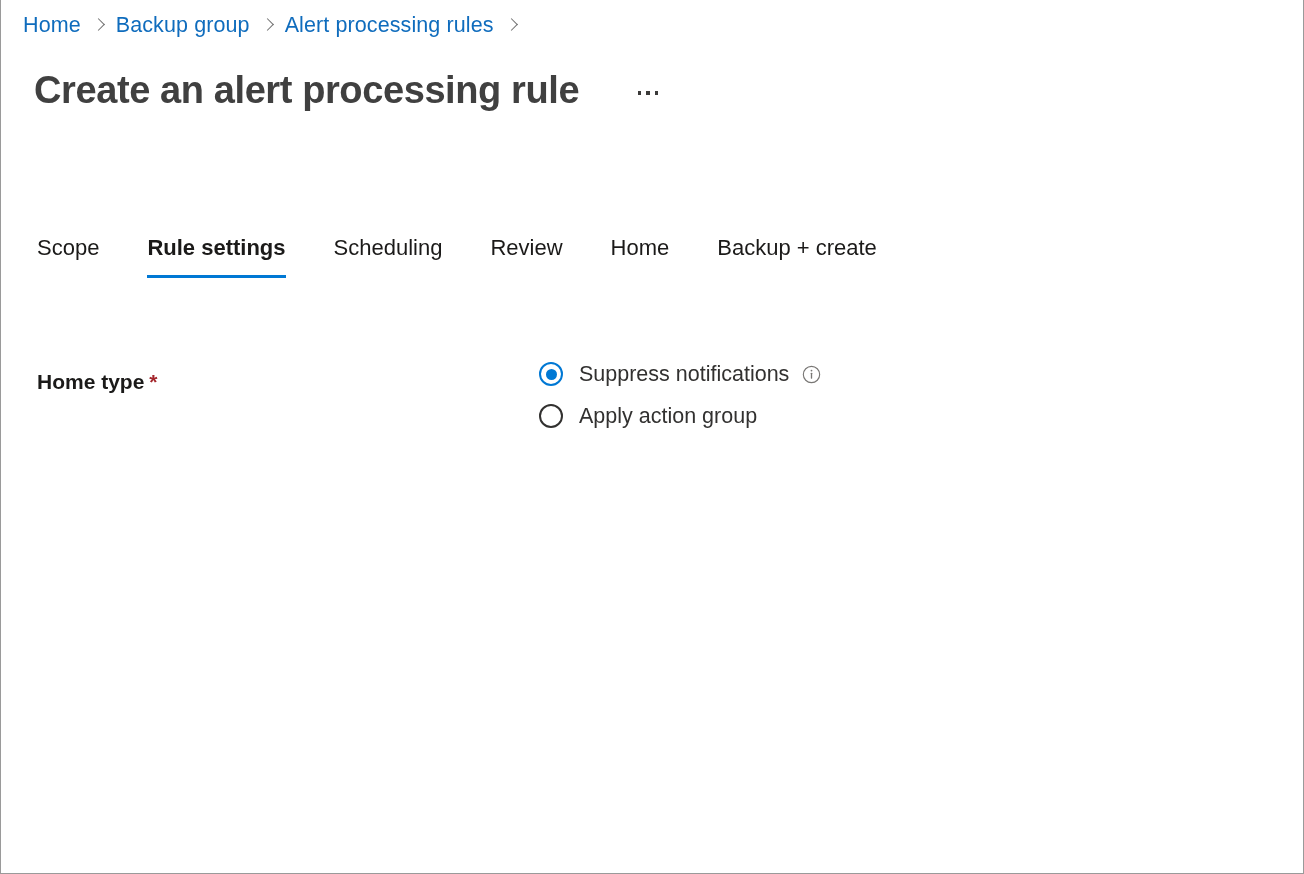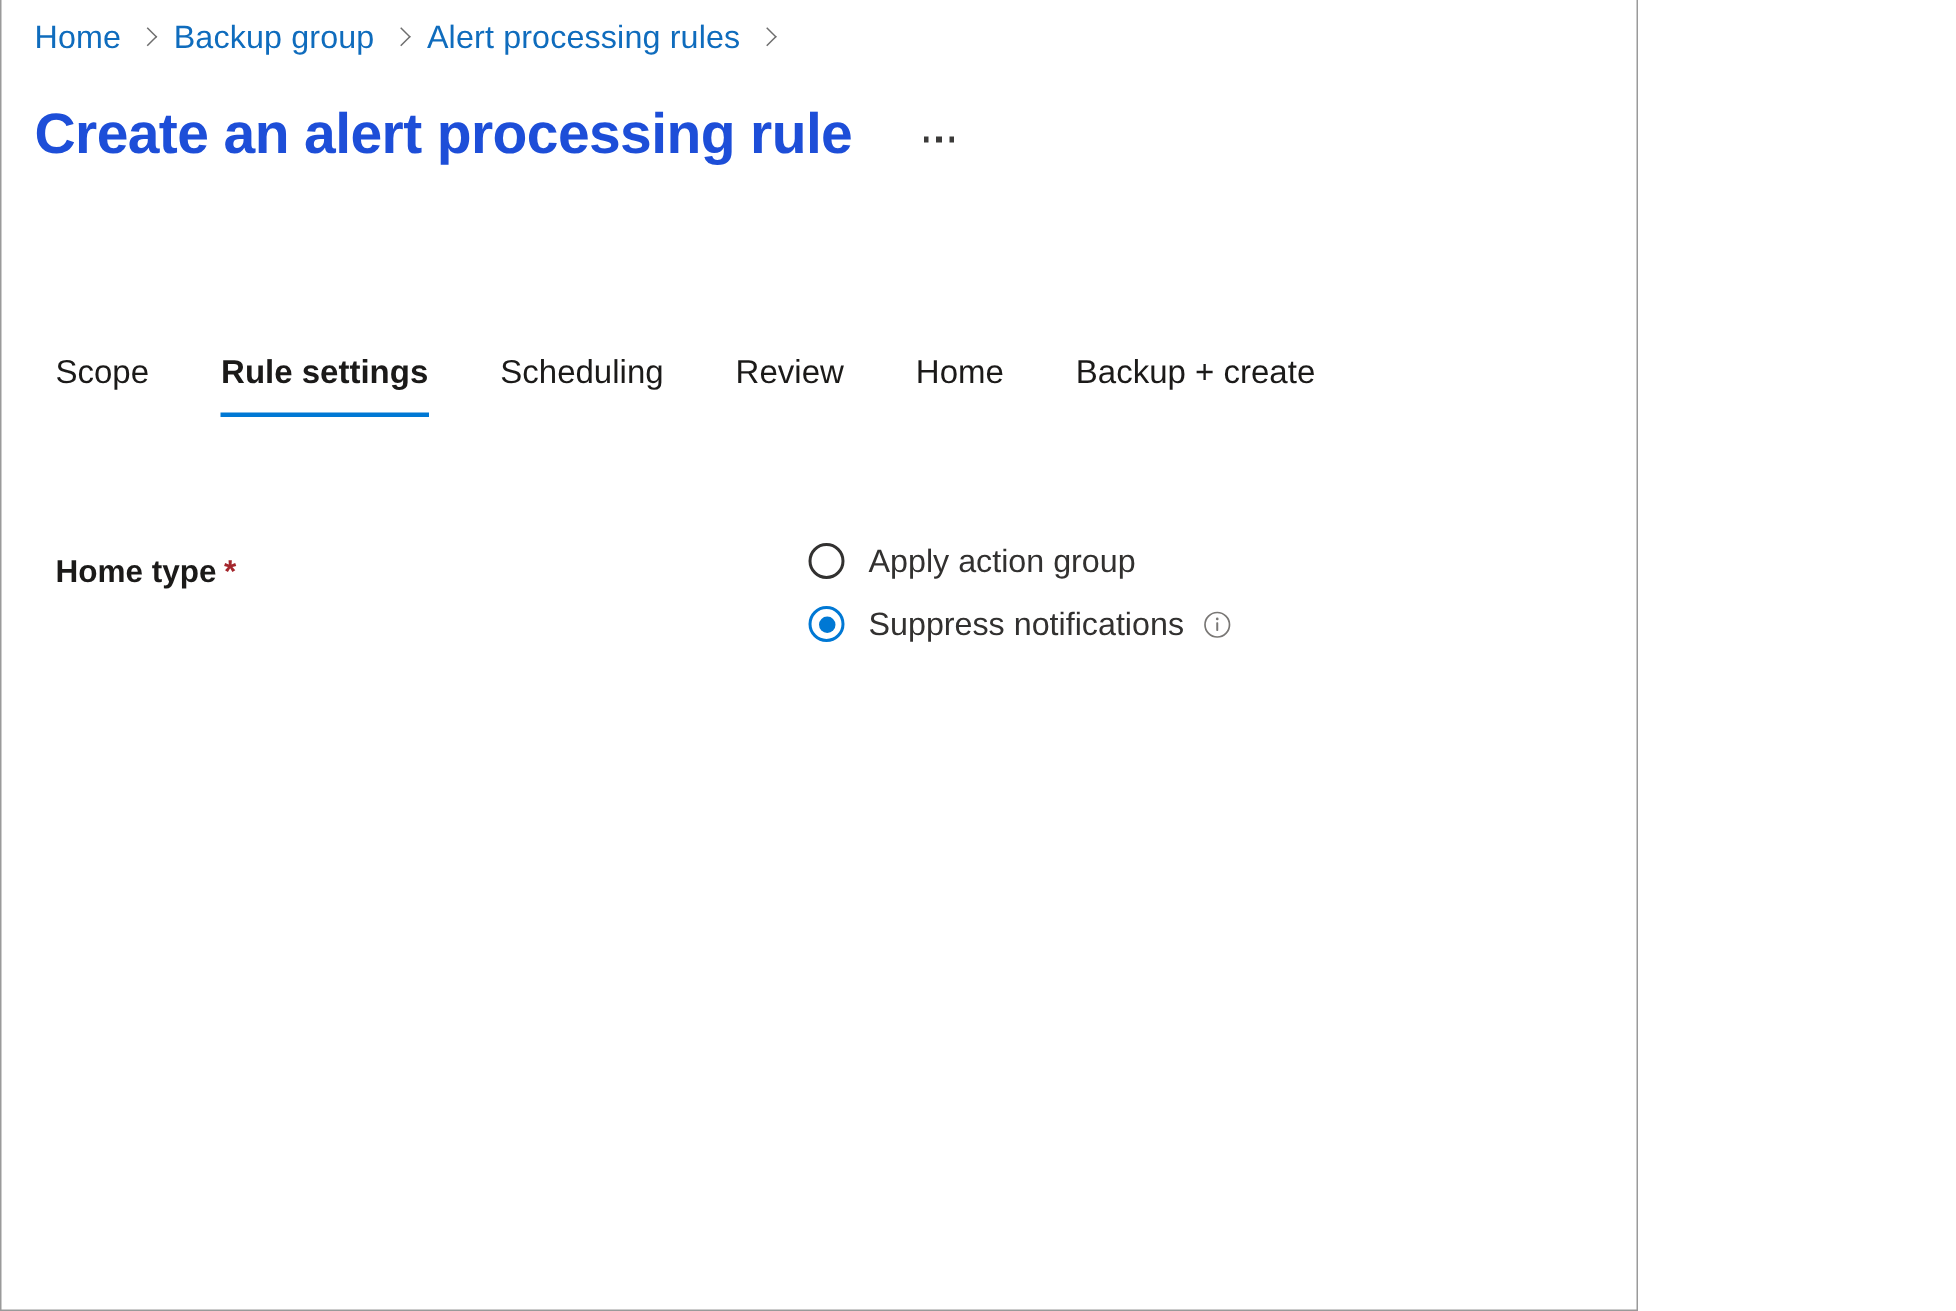--- a/index.html
+++ b/index.html
@@ -7,21 +7,21 @@
     margin: 0;
     padding: 0;
     background: #ffffff;
   }
   body {
     font-family: "Liberation Sans", sans-serif;
     -webkit-font-smoothing: antialiased;
   }
   .blade {
     position: relative;
-    width: 1092px;
+    width: 1304px;
     height: 874px;
     box-sizing: border-box;
     background: #ffffff;
     border-left: 1px solid #9a9a9a;
     border-right: 1px solid #9a9a9a;
     border-bottom: 1px solid #9a9a9a;
     overflow: hidden;
   }
 
   
@@ -67,24 +67,24 @@
     position: absolute;
     left: 22px;
     top: 62px;
     display: flex;
     align-items: center;
     height: 56px;
   }
   .page-title {
     font-size: 38px;
     font-weight: 600;
-    color: #1d4ed8;
+    color: #404040;
     line-height: 52px;
     letter-spacing: -0.4px;
-    margin: 0;
+    margin: 11px;
     white-space: nowrap;
   }
   .more-btn {
     margin-left: 40px;
     width: 36px;
     height: 32px;
     display: flex;
     align-items: center;
     justify-content: center;
     gap: 5px;
@@ -243,30 +243,30 @@
     <div class="tab">Home</div>
     <div class="tab">Backup + create</div>
   </div>
 
   <div class="form-row">
     <div class="field-label">
       <span>Home type</span><span class="req-star">*</span>
     </div>
 
     <div class="radio-group" role="radiogroup">
-      <div class="radio-item">
-        <span class="radio-mark"></span>
-        <span class="radio-label">Apply action group</span>
-      </div>
-
       <div class="radio-item checked">
         <span class="radio-mark"></span>
         <span class="radio-label">Suppress notifications</span>
         <svg class="info-icon" viewBox="0 0 20 20">
           <circle cx="10" cy="10" r="8.6" fill="none" stroke="#797775" stroke-width="1.2"></circle>
           <circle cx="10" cy="5.9" r="0.95" fill="#797775"></circle>
           <rect x="9.3" y="8.2" width="1.4" height="6.2" rx="0.5" fill="#797775"></rect>
         </svg>
       </div>
+
+      <div class="radio-item">
+        <span class="radio-mark"></span>
+        <span class="radio-label">Apply action group</span>
+      </div>
     </div>
   </div>
 
 </div>
 
 </body></html>

